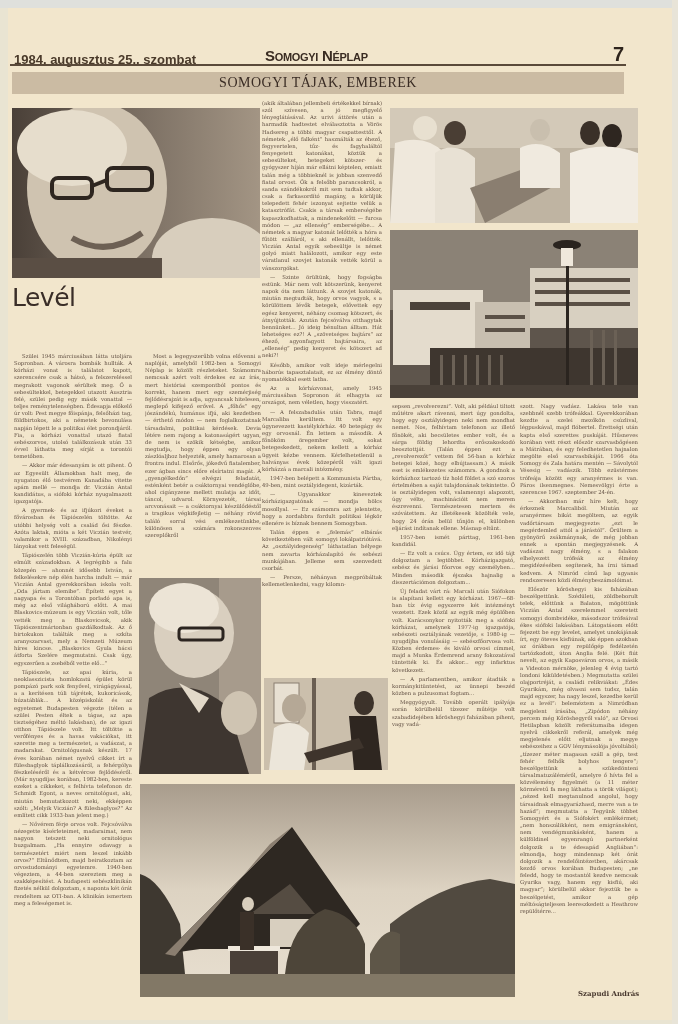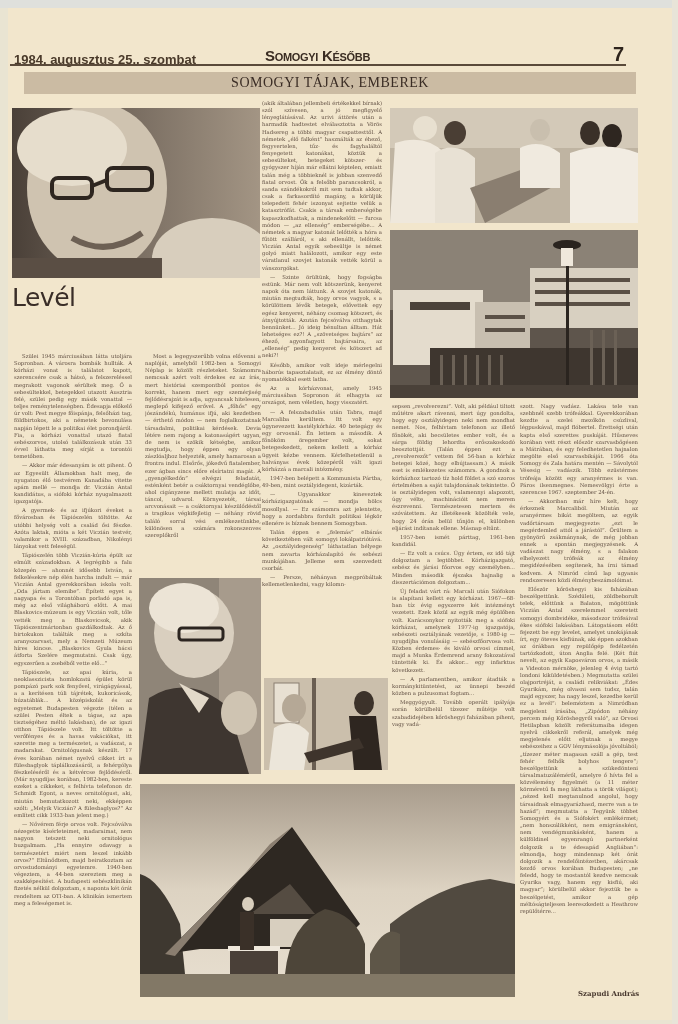--- a/index.html
+++ b/index.html
@@ -4,37 +4,37 @@
 <style>
   html,body{margin:0;padding:0;}
   body{width:678px;height:1024px;background:#e9e4d2;position:relative;overflow:hidden;font-family:"DejaVu Serif",serif;}
   .page{position:absolute;left:8px;top:8px;width:664px;height:1012px;background:#f2e6cc;}
   .topstrip{position:absolute;left:0;top:0;width:678px;height:8px;background:#dfe0dc;}
   .rightstrip{position:absolute;right:0;top:0;width:6px;height:1024px;background:#e8e4d8;}
   .hdr-date{position:absolute;left:14px;top:52px;font-family:"Liberation Sans",sans-serif;font-size:13px;font-weight:bold;color:#4a3a2a;}
   .hdr-title{position:absolute;left:265px;top:47px;font-family:"Liberation Sans",sans-serif;font-size:15px;font-weight:bold;color:#3a2c22;letter-spacing:-0.3px;font-variant:small-caps;}
   .hdr-page{position:absolute;left:613px;top:43px;font-family:"Liberation Sans",sans-serif;font-size:20px;font-weight:bold;color:#2e241c;}
   .hdr-rule{position:absolute;left:10px;top:64px;width:616px;height:2px;background:#5a4a3a;}
-  .section-bar{position:absolute;left:12px;top:72px;width:612px;height:22px;background:#cbbba3;text-align:center;margin-left:12px;}
+  .section-bar{position:absolute;left:12px;top:72px;width:612px;height:22px;background:#cbbba3;text-align:center;}
   .section-bar span{font-family:"Liberation Serif",serif;font-size:14px;color:#3a2c24;line-height:22px;letter-spacing:0.5px;}
   .photo{position:absolute;overflow:hidden;}
   .headline{position:absolute;left:12px;top:282px;font-family:"DejaVu Sans",sans-serif;font-weight:normal;color:#3a2e28;font-size:25px;line-height:32px;letter-spacing:-0.5px;}
   .col{position:absolute;font-family:"DejaVu Serif",serif;font-size:5.3px;line-height:7.15px;color:#5e4c40;text-align:justify;overflow:hidden;}
   .col p{margin:0 0 2px 0;text-indent:8px;}
   .byline{position:absolute;left:566px;top:989px;font-family:"DejaVu Serif",serif;font-weight:bold;font-size:7px;color:#4a3a30;padding-left:12px;}
 </style>
 </head>
 <body>
 
 <div class="topstrip"></div>
 <div class="page"></div>
 <div class="rightstrip"></div>
 
 <div class="hdr-date">1984. augusztus 25., szombat</div>
-<div class="hdr-title">Somogyi Később</div>
+<div class="hdr-title">Somogyi Néplap</div>
 <div class="hdr-page">7</div>
 <div class="hdr-rule"></div>
 
 <div class="section-bar">
   <span>SOMOGYI TÁJAK, EMBEREK</span>
 </div>
 
 <div class="photo" style="left:12px;top:108px;width:248px;height:170px;">
   <svg width="248" height="170" viewBox="0 0 248 170">
     <defs>

